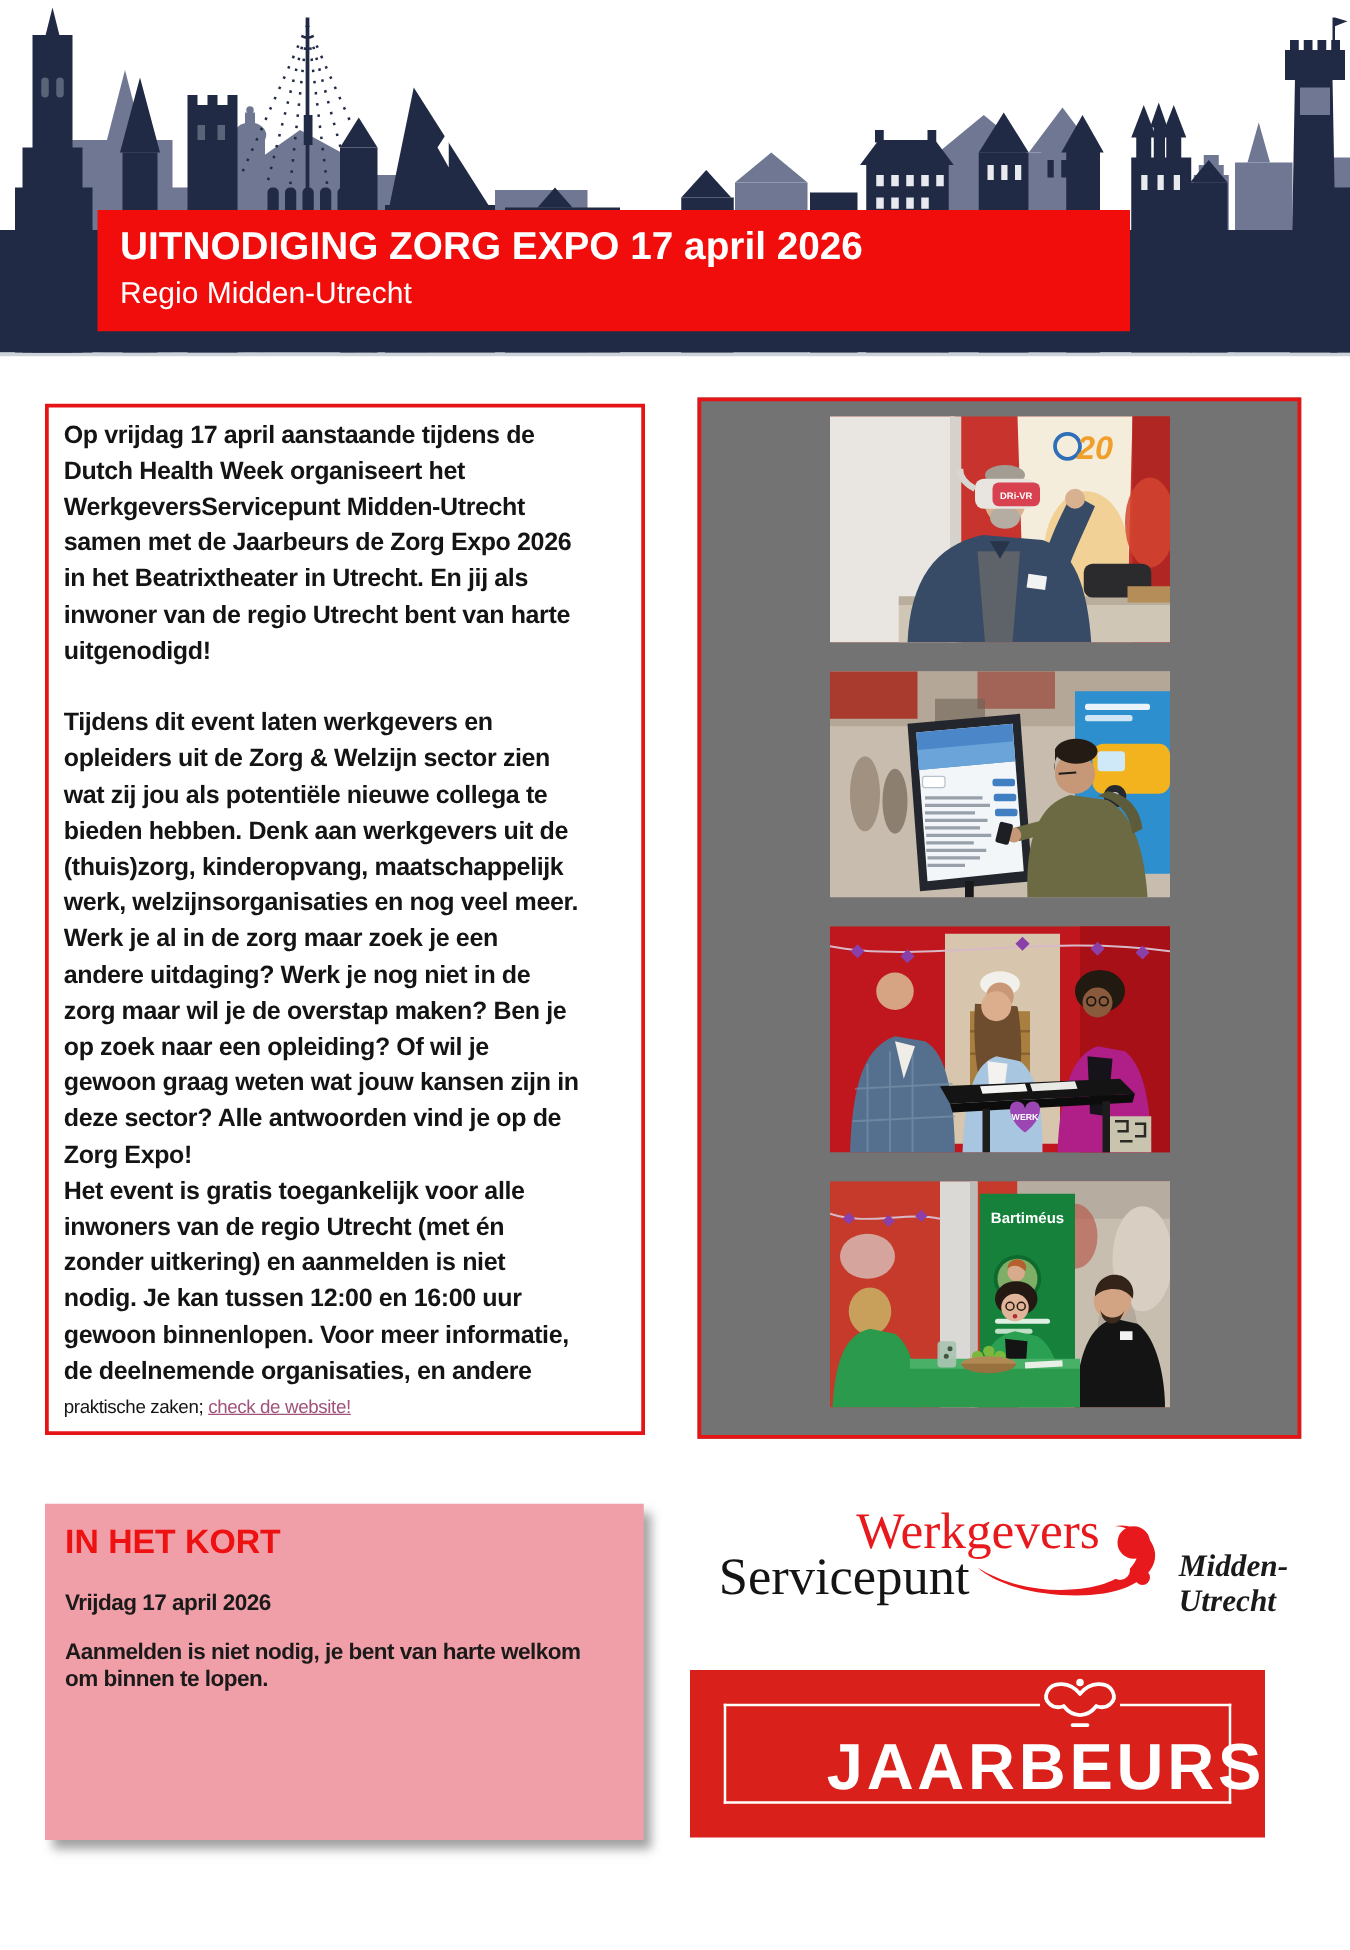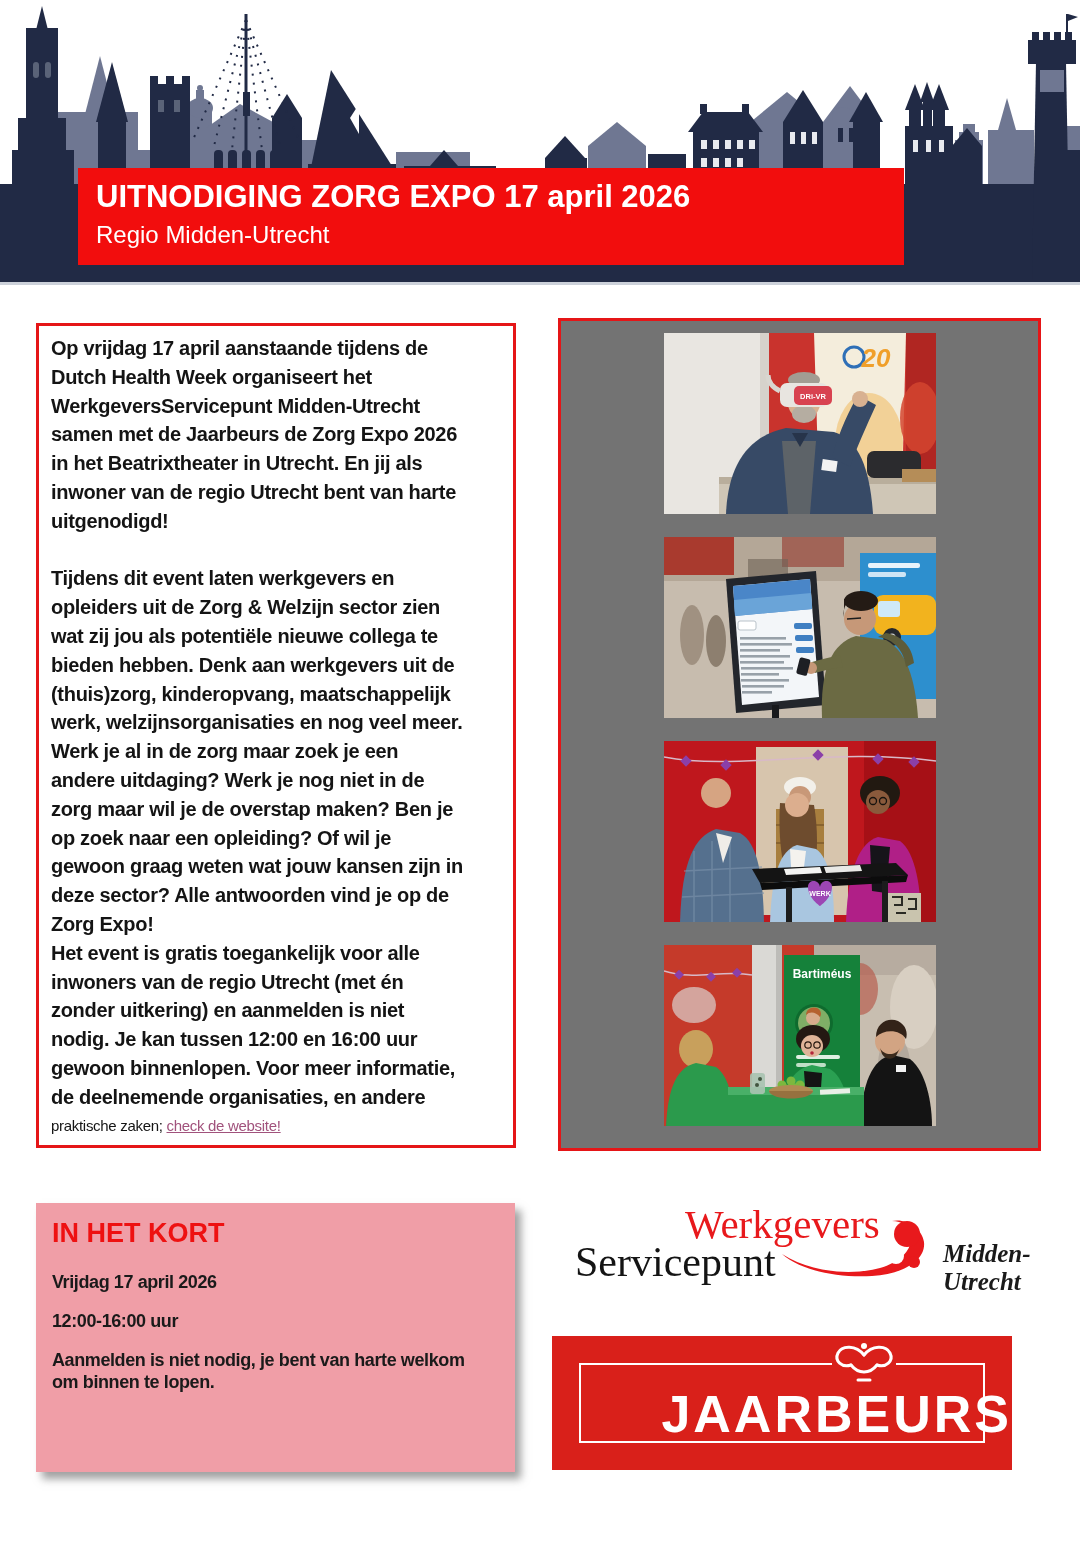--- a/index.html
+++ b/index.html
@@ -423,21 +423,20 @@
       <rect x="86" y="128" width="15" height="21" rx="3" fill="#a9c3b1" opacity="0.92"></rect>
       <circle cx="93" cy="140" r="2" fill="#41553f"></circle>
         <circle cx="96" cy="134" r="2" fill="#41553f"></circle>
       <rect x="156" y="144" width="30" height="5" fill="#e8efe6" transform="rotate(-3 171 146)"></rect>
     </svg>
   </section>
 
   <section class="kort-box">
     <div class="kort-title">IN HET KORT</div>
     <div class="kort-line">Vrijdag 17 april 2026</div>
-    <div class="kort-line">12:00-16:00 uur</div>
     <div class="kort-line">Aanmelden is niet nodig, je bent van harte welkom
 om binnen te lopen.</div>
   </section>
 
   <div class="wsp">
     <span class="w1">Werkgevers</span>
     <span class="w2">Servicepunt</span>
     <svg class="swoosh" viewBox="0 0 160 60">
       <path d="M2,36 C30,54 70,58 100,50 C120,44 132,33 131,18 C130,9 122,3 112,3 C126,0 142,10 144,24 C146,42 124,56 92,58 C56,60 20,52 2,36 Z" fill="#e8191c"></path>
       <circle cx="127" cy="16" r="13" fill="#e8191c"></circle>

